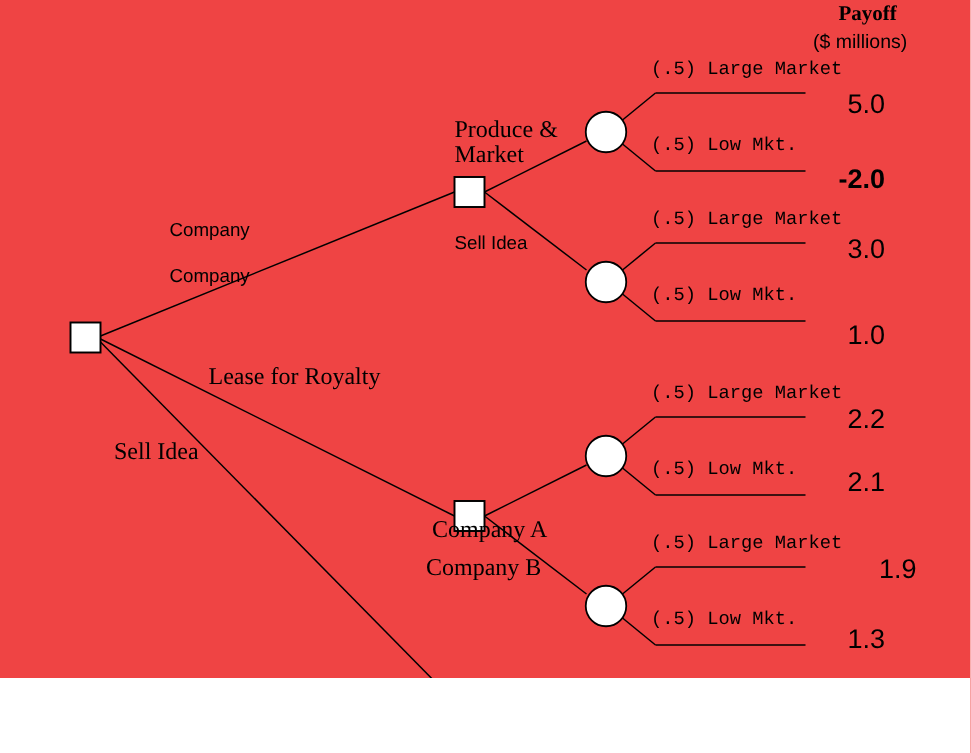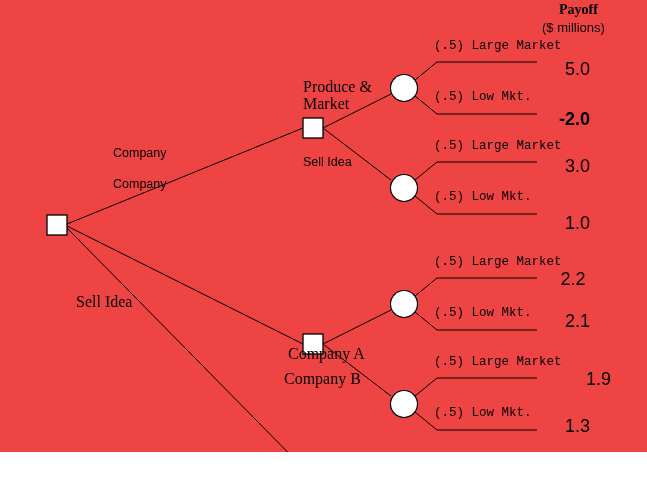--- a/index.html
+++ b/index.html
@@ -125,20 +125,21 @@
     </g>
 
     <rect x="47" y="215" width="20" height="20" fill="#ffffff" stroke="#000000" stroke-width="1.3"></rect>
   </svg>
 
   <div class="lbl hdr-serif" style="left:559px; top:2px;">Payoff</div>
   <div class="lbl hdr-sans" style="left:542px; top:21px;">($ millions)</div>
 
   <div class="lbl sans" style="left:113px; top:146px;">Company</div>
   <div class="lbl sans" style="left:113px; top:177px;">Company</div>
+  <div class="lbl serif" style="left:139px; top:243px;">Lease for Royalty</div>
   <div class="lbl serif" style="left:76px; top:293px;">Sell Idea</div>
 
   <div class="lbl serif" style="left:303px; top:78px;">Produce &amp;</div>
   <div class="lbl serif" style="left:303px; top:95px;">Market</div>
   <div class="lbl sans" style="left:303px; top:155px;">Sell Idea</div>
 
   <div class="lbl serif" style="left:288px; top:305px;margin-top:40px;">Company A</div>
   <div class="lbl serif" style="left:284px; top:370px;">Company B</div>
 
   <div class="lbl prob" style="left:434px; top:39px;">(.5) Large Market</div>
@@ -150,19 +151,19 @@
   <div class="lbl prob" style="left:434px; top:255px;">(.5) Large Market</div>
   <div class="lbl prob" style="left:434px; top:306px;">(.5) Low Mkt.</div>
 
   <div class="lbl prob" style="left:434px; top:355px;">(.5) Large Market</div>
   <div class="lbl prob" style="left:434px; top:406px;">(.5) Low Mkt.</div>
 
   <div class="lbl payoff-val" style="left:556px; top:59px;">5.0</div>
   <div class="lbl payoff-val bold" style="left:556px; top:109px;">-2.0</div>
   <div class="lbl payoff-val" style="left:556px; top:156px;">3.0</div>
   <div class="lbl payoff-val" style="left:556px; top:213px;">1.0</div>
-  <div class="lbl payoff-val" style="left:556px; top:269px;text-align:center;">2.2</div>
+  <div class="lbl payoff-val" style="left:556px; top:269px;">2.2</div>
   <div class="lbl payoff-val" style="left:556px; top:311px;">2.1</div>
   <div class="lbl payoff-val" style="left:577px; top:369px;">1.9</div>
   <div class="lbl payoff-val" style="left:556px; top:416px;">1.3</div>
   <div class="lbl payoff-val" style="left:556px; top:476px;">1.0</div>
 
 </div>
 
 </body></html>

